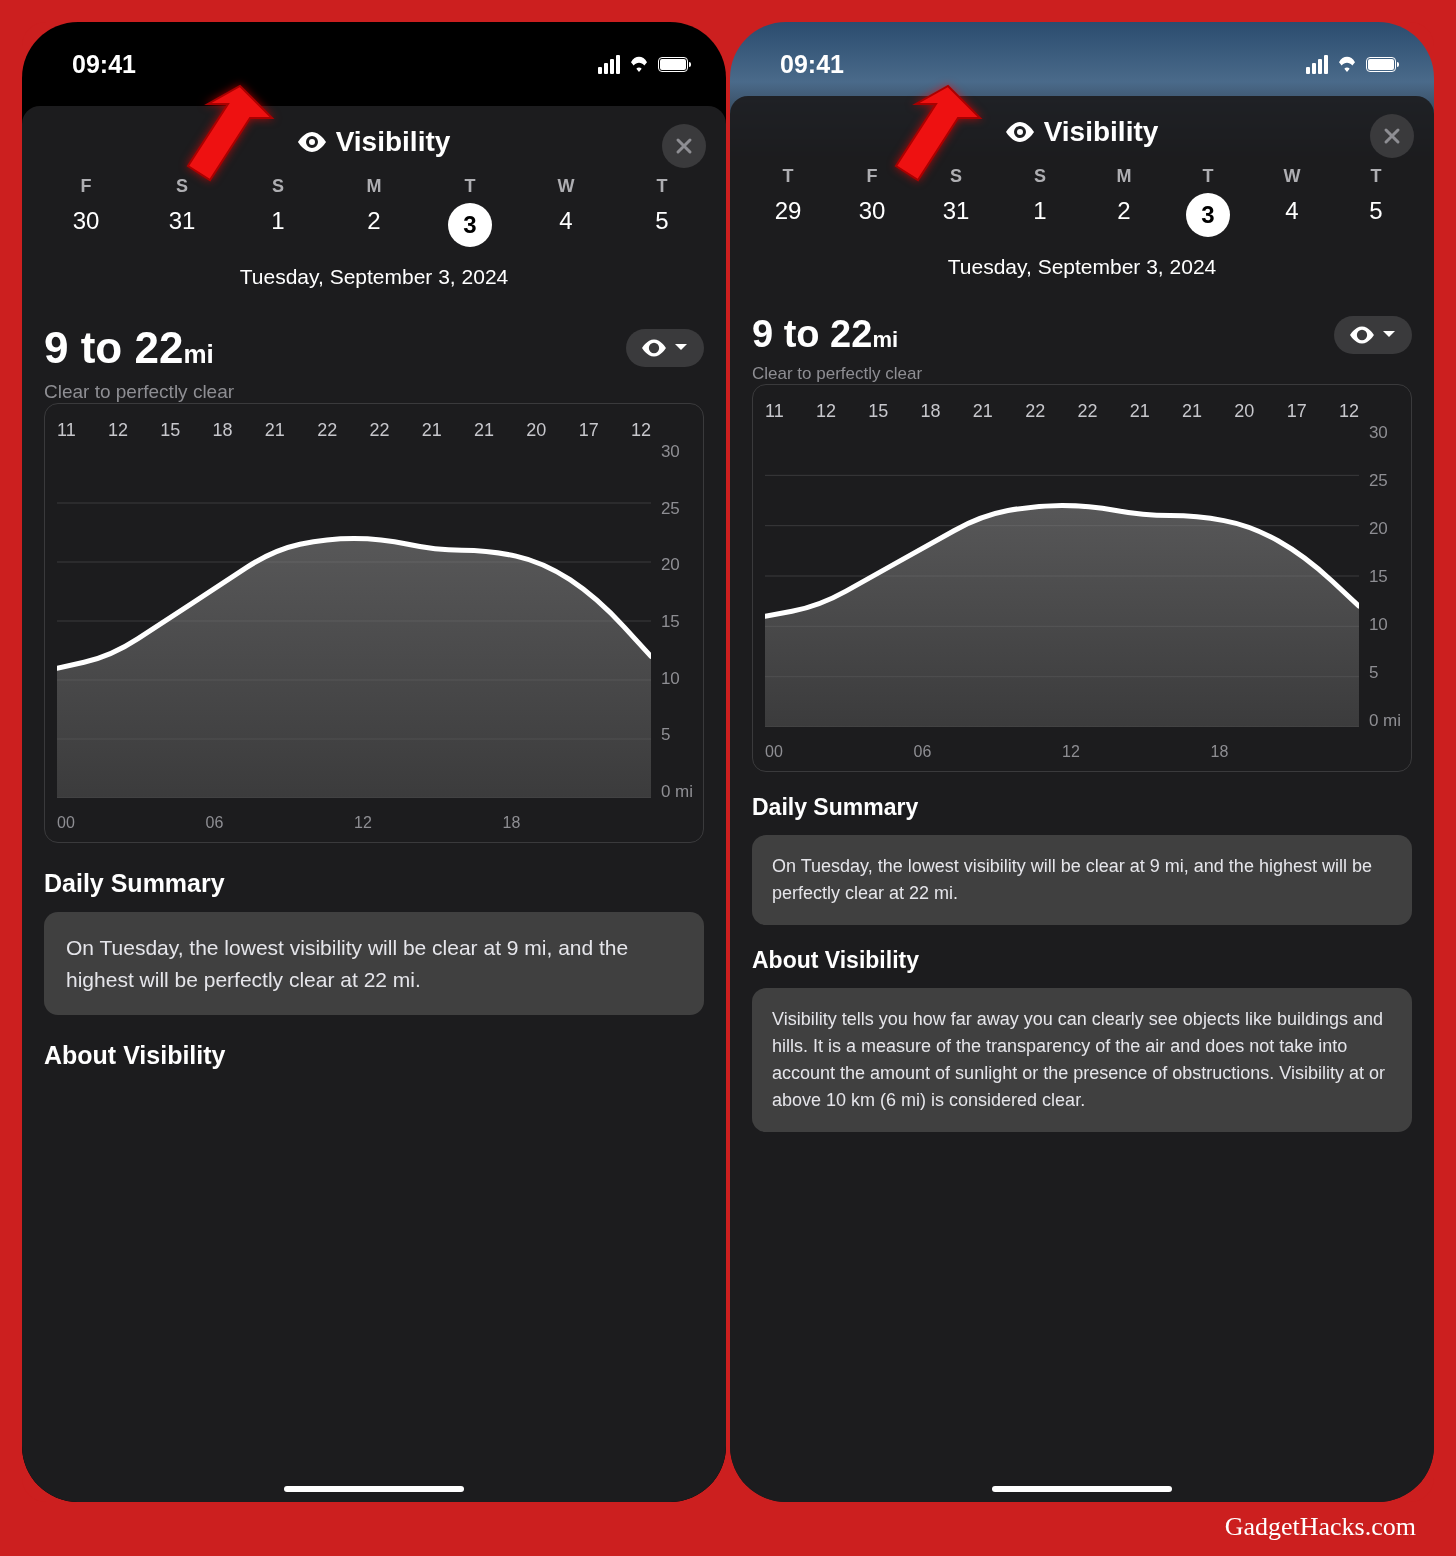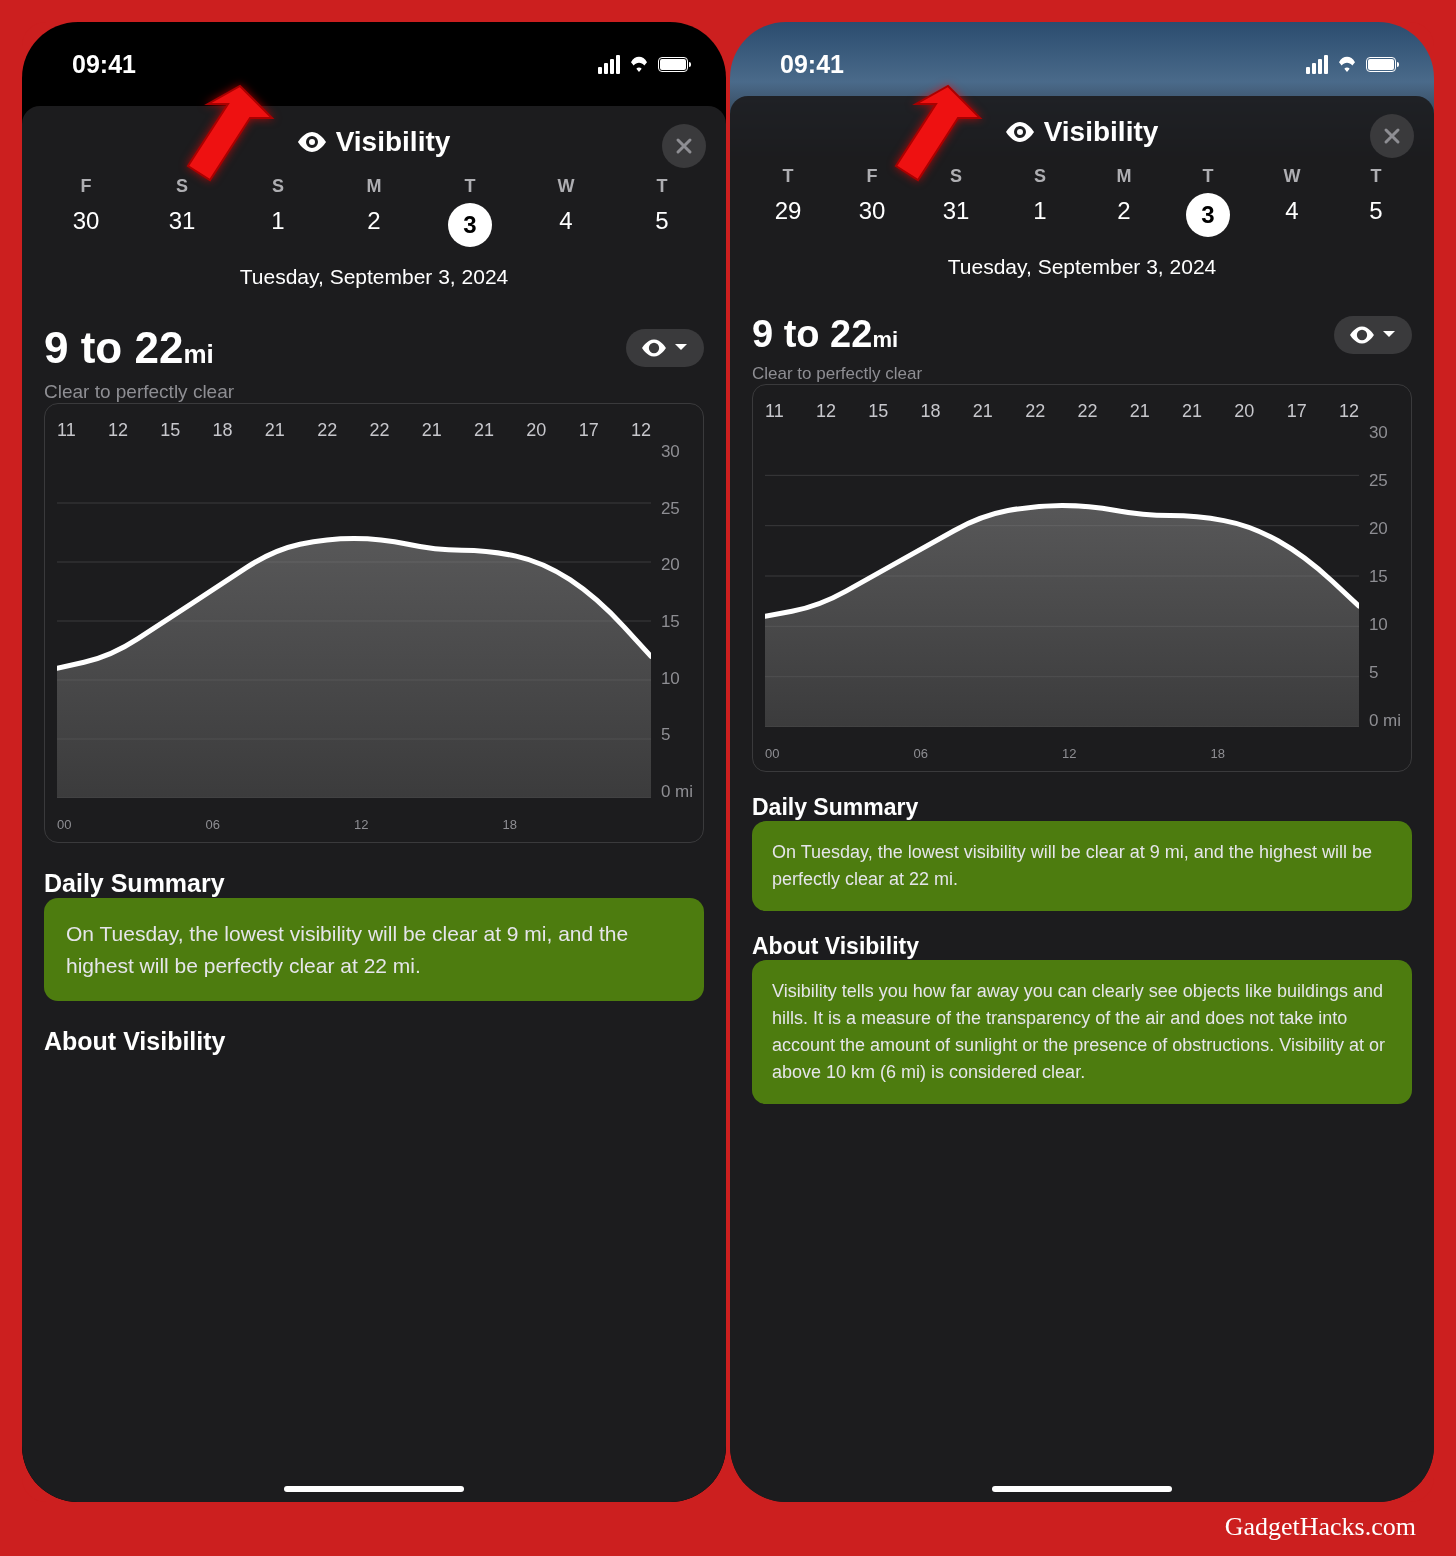--- a/index.html
+++ b/index.html
@@ -101,26 +101,26 @@
   display:flex; align-items:center; gap:8px; cursor:pointer;
 }
 .chart-box {
   margin-top: 0; border:1px solid #3a3a3c; border-radius:14px;
   padding: 12px 52px 12px 12px; position:relative; height: 440px;
 }
 .phone.right .chart-box { height: 388px; }
 .top-vals { display:flex; justify-content:space-between; font-size:18px; color:#c7c7cc; padding:4px 0 10px;}
 .y-axis { position:absolute; right:10px; top:38px; bottom:40px; display:flex; flex-direction:column; justify-content:space-between; text-align:left; color:#8e8e93; font-size:17px;}
 .plot { position:absolute; left:12px; right:52px; top:40px; bottom:44px; }
-.x-axis { position:absolute; left:12px; right:52px; bottom:10px; display:flex; color:#8e8e93; font-size:13px;}
+.x-axis { position:absolute; left:12px; right:52px; bottom:10px; display:flex; color:#8e8e93; font-size:16px;}
 .x-axis span { flex:1; }
 .section-title { font-size:25px; font-weight:700; margin-top: 26px; }
 .text-card {
-  background:#4d7c0f; border-radius:14px; padding:20px 22px;
-  font-size:21px; line-height:1.5; color:#e5e5ea; 
+  background:#404040; border-radius:14px; padding:20px 22px;
+  font-size:21px; line-height:1.5; color:#e5e5ea; margin-top:14px;
 }
 .phone.right .section-title { font-size:23px; margin-top:22px;}
 .phone.right .text-card { font-size:18px; padding:18px 20px; }
 .phone.right .range { font-size:38px; }
 .phone.right .range .unit { font-size:22px; }
 .phone.right .desc { font-size:17px; }
 .home-ind {
   position:absolute; bottom:10px; left:50%; transform:translateX(-50%);
   width:180px; height:6px; background:#fff; border-radius:3px;
 }

